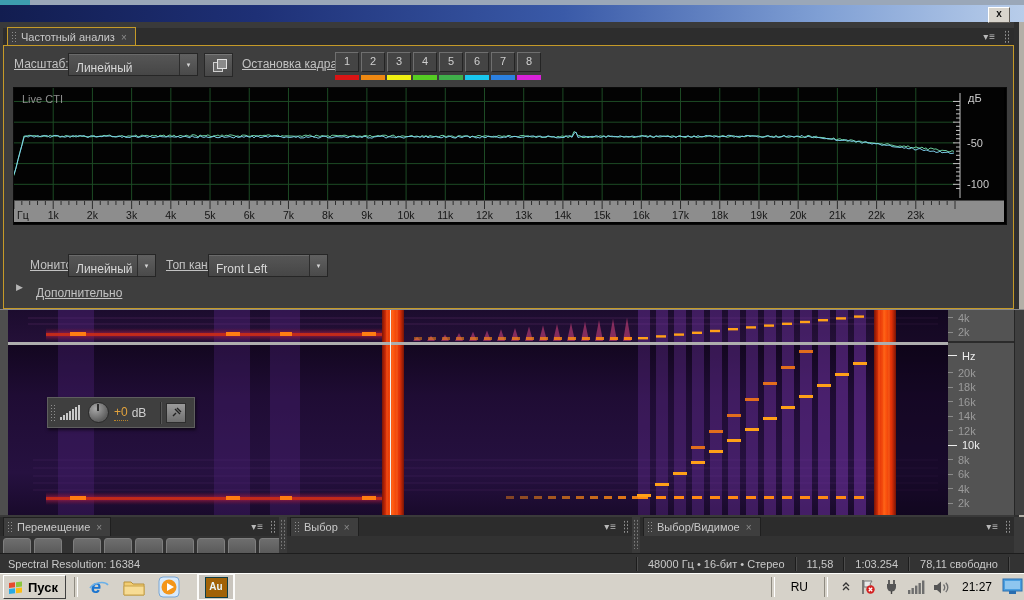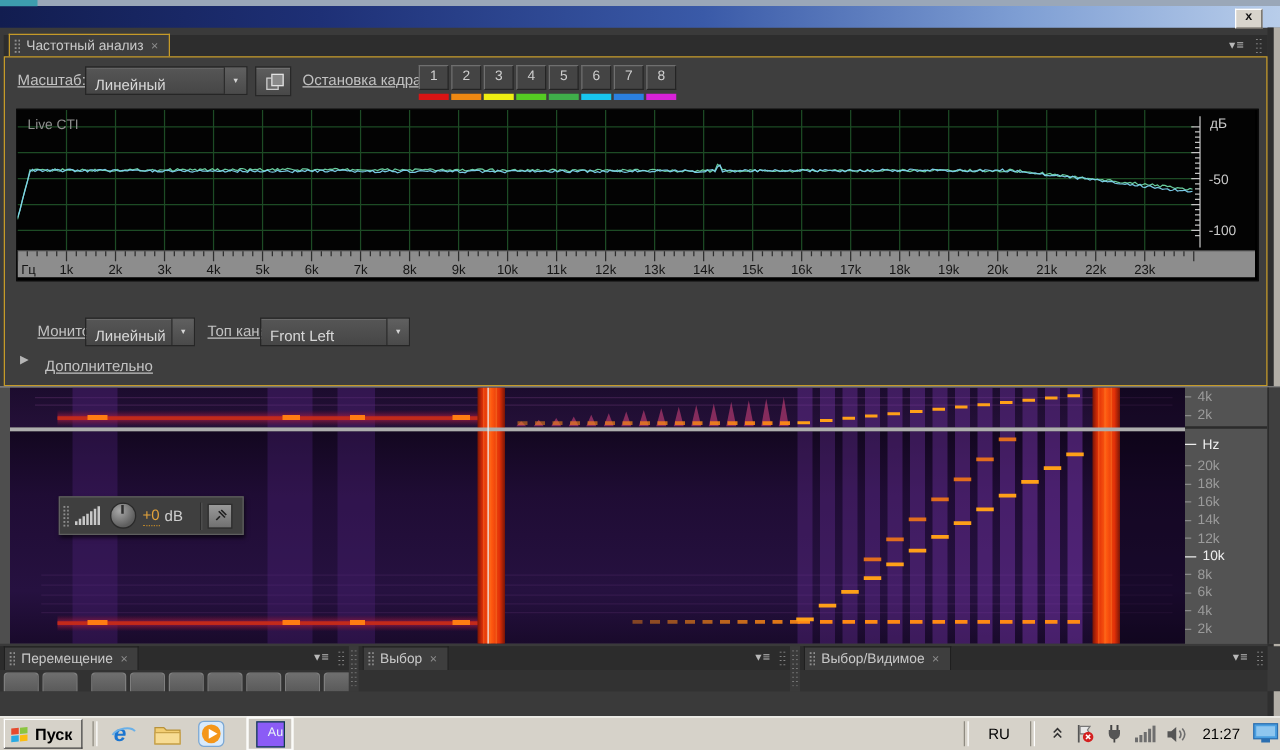--- a/index.html
+++ b/index.html
@@ -95,22 +95,22 @@
   
   #taskbar{position:absolute;left:0;top:573px;width:1024px;height:27px;background:#d6d2c9;
     border-top:1px solid #fdfdfa;display:flex;align-items:center;padding:0;box-sizing:border-box;}
   #start-btn{margin-left:3px;height:22px;padding:0 7px 0 4px;background:#d6d2c9;
     border:1px solid;border-color:#fff #404040 #404040 #fff;box-shadow:1px 1px 0 #8e8a80 inset 0 0;
     display:flex;align-items:center;font-weight:bold;font-size:13px;color:#000;}
   .tb-sep{width:2px;height:20px;border-left:1px solid #8e8a80;border-right:1px solid #fff;margin:0 8px;}
   .qicon{width:26px;height:24px;display:flex;align-items:center;justify-content:center;margin-right:9px;}
   #au-task{width:34px;height:24px;margin-left:6px;background:#c9c5bd;border:2px solid #fbfbf9;
     display:flex;align-items:center;justify-content:center;}
-  .au-ico{width:21px;height:19px;background:#8b5cf6;border:1px solid #0e3e48;color:#eaf6f8;
-    font-size:10px;font-weight:normal;text-align:right;line-height:18px;}
+  .au-ico{width:21px;height:19px;background:#a16207;border:1px solid #0e3e48;color:#eaf6f8;
+    font-size:10px;font-weight:bold;text-align:center;line-height:18px;}
   .lang{font-size:12px;color:#000;margin:0 8px;}
   .tray-ico{margin:0 4px;display:flex;align-items:center;}
   #clock{font-size:12px;color:#000;margin:0 6px 0 8px;}
 </style>
 </head>
 <body>
 
 <div id="screen">
 
   <div id="titlebar">
@@ -713,20 +713,33 @@
           <span>Выбор/Видимое</span>
           <span class="x">×</span>
         </div>
         <div style="flex:1"></div>
         <span class="pmenu" style="margin:0 6px 4px 0;">▾≡</span>
         <span class="vgrip" style="margin:0 3px 2px 0;"></span>
       </div>
     </div>
   </div>
 
+  <div id="statusbar">
+    <span style="margin-left:8px;">Spectral Resolution: 16384</span>
+    <span class="sp"></span>
+    <span class="ssep"></span>
+    <span>48000 Гц • 16-бит • Стерео</span>
+    <span class="ssep"></span>
+    <span>11,58</span>
+    <span class="ssep"></span>
+    <span>1:03.254</span>
+    <span class="ssep"></span>
+    <span>78,11 свободно</span>
+    <span class="ssep" style="margin-right:14px;"></span>
+  </div>
 
   <div id="taskbar">
     <div id="start-btn">
       <svg width="16" height="15" viewBox="0 0 16 15" style="margin-right:4px;">
         <g transform="skewY(-6)">
             <rect x="1" y="3" width="6" height="5" fill="#e64a2e"></rect>
         <rect x="8" y="3" width="6" height="5" fill="#8bc53f"></rect>
         <rect x="1" y="9" width="6" height="5" fill="#29aae3"></rect>
         <rect x="8" y="9" width="6" height="5" fill="#fbbc12"></rect>
           </g>

